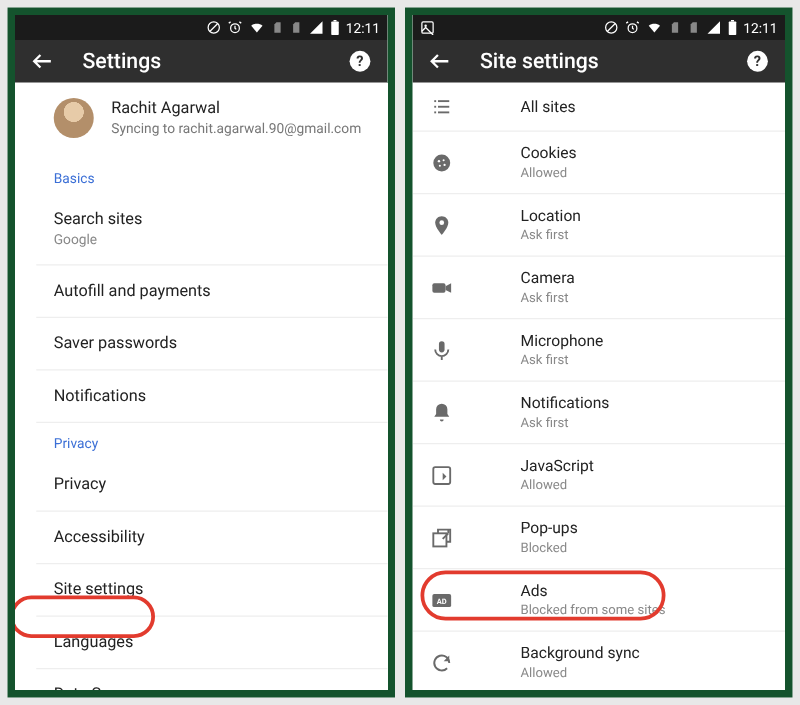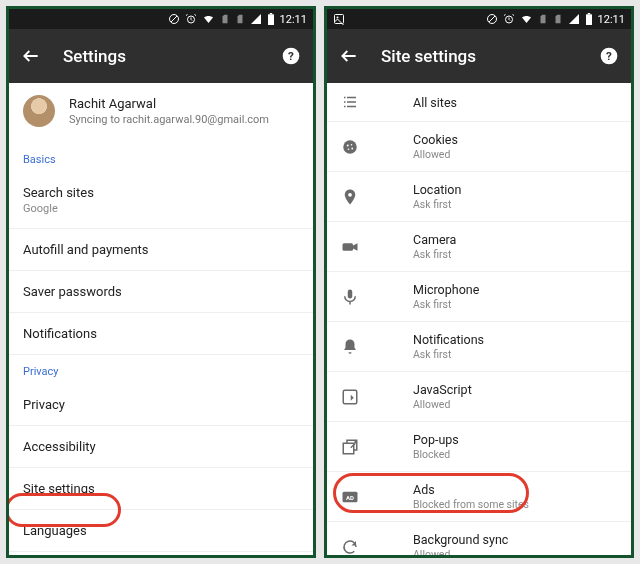--- a/index.html
+++ b/index.html
@@ -1,21 +1,21 @@
 <!DOCTYPE html>
 <html><head>
 <meta charset="utf-8">
 <style>
   * { margin: 0; padding: 0; box-sizing: border-box; font-family: Roboto, Arial, sans-serif; }
   body { background: #e8e8e8; display: flex; gap: 8px; padding: 6px; }
-  .phone { width: 310px; background: #fff; border: 3px solid #14532d; display: flex; flex-direction: column; height: 552px; overflow: hidden; }
+  .phone { width: 310px; background: #fff; border: 6px solid #14532d; display: flex; flex-direction: column; height: 552px; overflow: hidden; }
   .statusbar { background: #1b1b1b; color: #fff; height: 20px; display: flex; align-items: center; justify-content: flex-end; padding: 0 6px; font-size: 11px; gap: 5px; }
   .statusbar .sb-icon { display:inline-flex; }
   .statusbar.left-align { justify-content: space-between; }
-  .appbar { background: #2f2f2f; color: #fff; height: 54px; display: flex; align-items: center; padding: 0 12px; }
+  .appbar { background: #2f2f2f; color: #fff; height: 34px; display: flex; align-items: center; padding: 0 12px; }
   .appbar .title { font-size: 17px; font-weight: 500; margin-left: 22px; flex: 1; }
   .appbar .back { display:flex; }
   .appbar .help { display:flex; }
   .content { flex: 1; overflow-y: auto; background: #fff; }
   .profile { display:flex; align-items:center; padding: 12px 14px 16px 14px; }
   .avatar { width: 32px; height:32px; border-radius:50%; background: radial-gradient(circle at 50% 35%, #e7cba8 0 30%, #b38f6a 31% 100%); margin-right: 14px; flex:none;}
   .profile-text .name { font-size: 13px; color:#222; }
   .profile-text .sync { font-size: 11px; color:#777; margin-top:2px;}
   .section-label { font-size: 11px; color:#3b6fd6; padding: 10px 14px 6px 14px; }
   .row { padding: 13px 14px; border-bottom: 1px solid #eee; position: relative; }
@@ -86,21 +86,21 @@
         </svg>
       </span>
     <span class="title">Settings</span>
     <span class="help">
         <svg width="20" height="20" viewBox="0 0 24 24" fill="#fff">
           <circle cx="12" cy="12" r="10"></circle>
           <text x="12" y="17" text-anchor="middle" font-size="14" fill="#2f2f2f" font-weight="bold">?</text>
         </svg>
       </span>
   </div>
-  <div class="content" style="position:relative;">
+  <div class="content" style="position:relative;padding-left:17px;">
     <div class="profile">
       <div class="avatar"></div>
       <div class="profile-text">
         <div class="name">Rachit Agarwal</div>
         <div class="sync">Syncing to rachit.agarwal.90@gmail.com</div>
       </div>
     </div>
 
     <div class="section-label">Basics</div>
     <div class="row">

